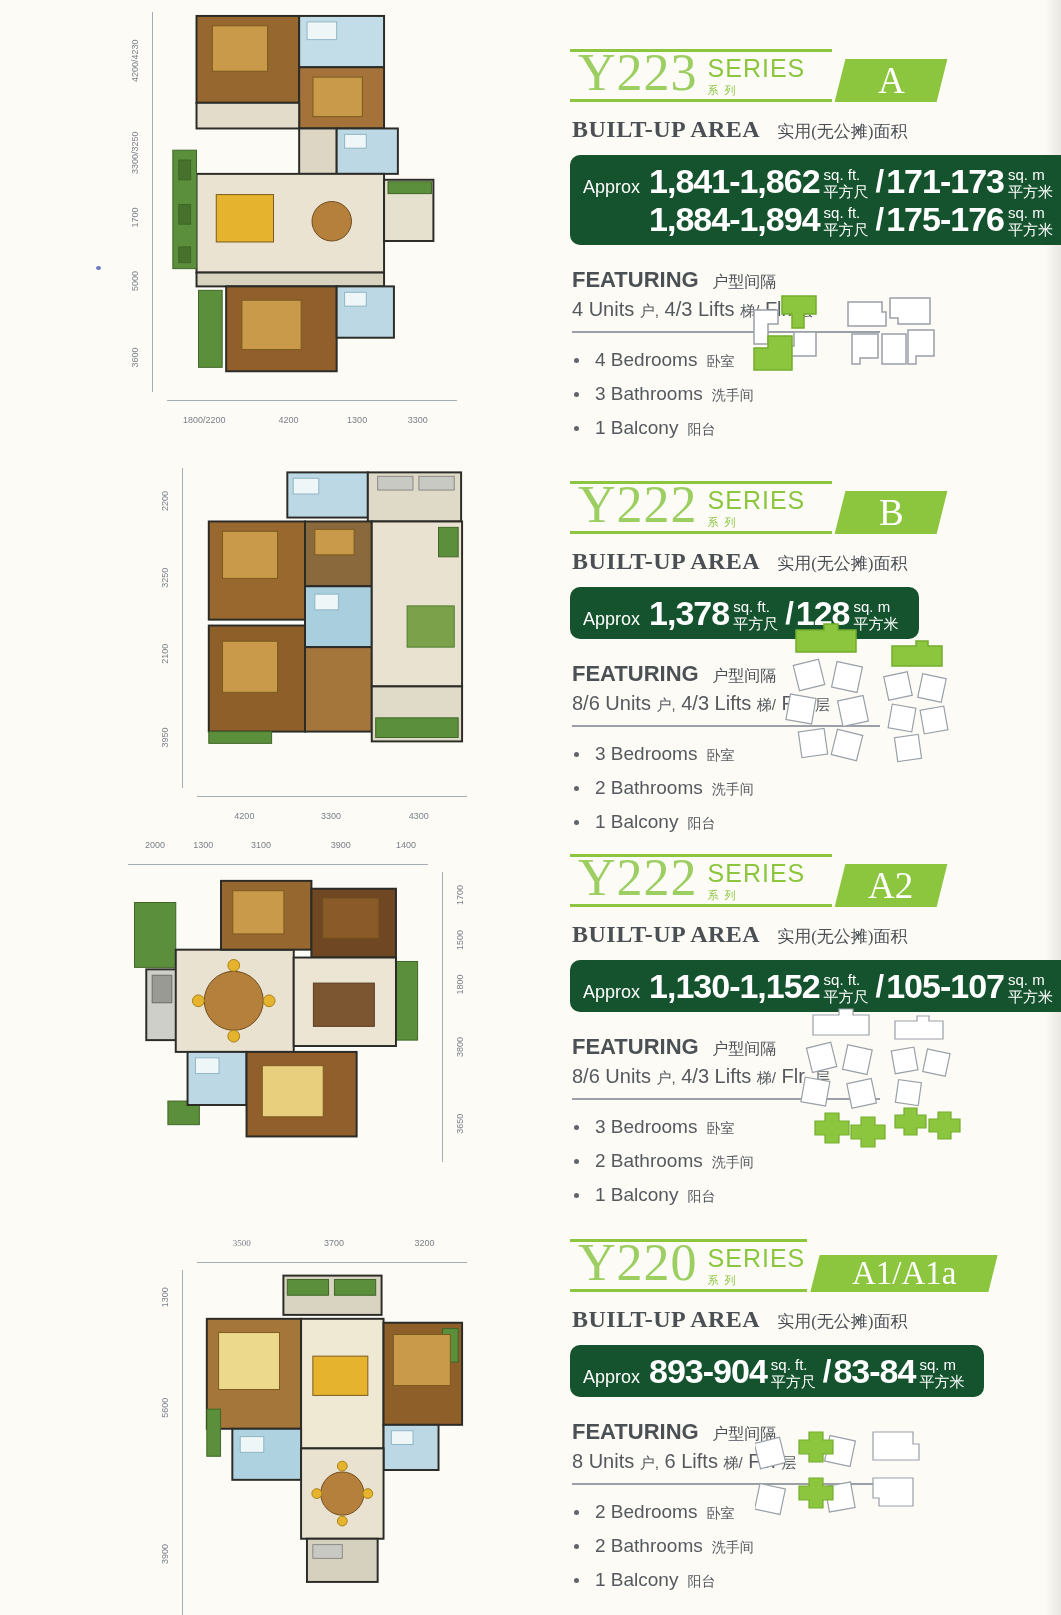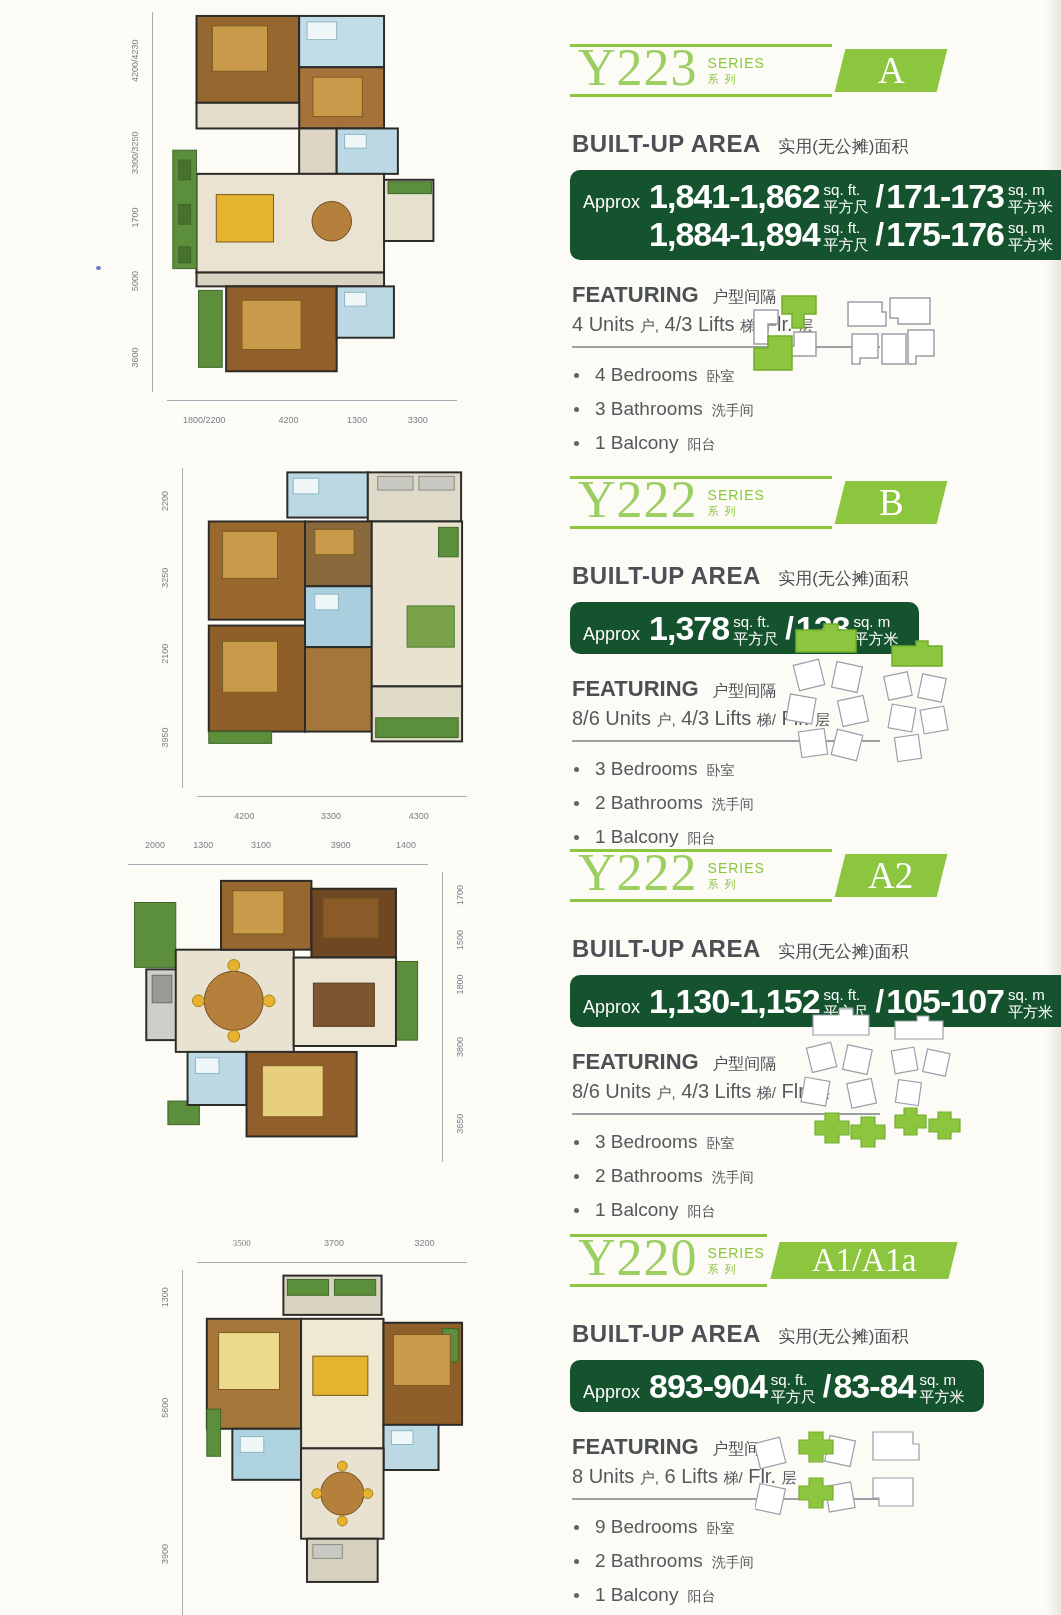--- a/index.html
+++ b/index.html
@@ -5,30 +5,30 @@
   html,body{margin:0;padding:0;}
   body{background:#e8e6e0;font-family:"Liberation Sans","DejaVu Sans",sans-serif;}
   .page{position:relative;width:1061px;height:1615px;background:#fcfbf6;overflow:hidden;margin:0 auto;}
   .scan-edge{position:absolute;right:0;top:0;bottom:0;width:16px;background:linear-gradient(to right,rgba(0,0,0,0),rgba(120,110,95,.14));}
   .scan-speck{position:absolute;left:96px;top:266px;width:5px;height:4px;border-radius:50%;background:#4757b5;opacity:.8;}
 
   
   .info{position:absolute;left:570px;width:372px;}
   .i0{top:38px}.i1{top:470px}.i2{top:843px}.i3{top:1228px}
 
-  .series-banner{display:flex;align-items:center;height:64px;margin-bottom:28px;}
+  .series-banner{display:flex;align-items:flex-end;height:64px;margin-bottom:14px;}
   .banner-left{flex:1;display:flex;align-items:center;gap:10px;border-top:3px solid #8cc63e;border-bottom:3px solid #8cc63e;padding:0 2px 0 8px;}
   .series-name{font-family:"Liberation Serif","DejaVu Serif",serif;font-size:52px;line-height:1;color:#9cce62;letter-spacing:1px;margin-top:-5px;}
   .series-stack{display:flex;flex-direction:column;line-height:1;color:#8cc63e;}
-  .series-stack .sw{font-size:14px;letter-spacing:1px;}
+  .series-stack .sw{font-size:25px;letter-spacing:1px;}
   .series-stack .sc{font-size:11px;letter-spacing:6px;margin-top:4px;}
   .unit-flag{background:#8cc63e;transform:skewX(-14deg);margin-left:8px;display:flex;align-items:center;justify-content:center;min-width:74px;padding:0 14px;}
   .unit-flag .unit-text{transform:skewX(14deg);font-family:"Liberation Serif","DejaVu Serif",serif;color:#fff;font-size:37px;white-space:nowrap;}
 
-  .builtup-row{margin:0 0 10px 2px;}
+  .builtup-row{margin:0 0 10px 2px;font-family:Liberation Serif, serif;}
   .bu-en{font-weight:bold;font-size:24px;color:#4b5055;letter-spacing:.5px;}
   .bu-cn{font-size:17px;color:#4b5055;margin-left:13px;}
 
   .area-badge{background:#14532d;border-radius:10px;color:#fff;display:inline-flex;align-items:flex-start;padding:9px 15px 7px 13px;margin:2px 0 18px 0;}
   .approx{font-size:18px;margin-top:13px;margin-right:9px;}
   .area-lines{display:flex;flex-direction:column;}
   .area-line{display:flex;align-items:flex-start;}
   .area-line + .area-line{margin-top:2px;}
   .num{font-size:34px;font-weight:bold;line-height:1.05;letter-spacing:-1px;white-space:nowrap;}
   .ustack{display:flex;flex-direction:column;font-size:15px;line-height:1.1;margin:3px 5px 0 4px;white-space:nowrap;}
@@ -589,21 +589,21 @@
       <span class="sm">户,</span>
       <span>6 Lifts</span>
       <span class="sm">梯/</span>
       <span>Flr.</span>
       <span class="sm">层</span>
     </div>
     <div class="divider"></div>
     <ul class="features">
       <li>
           <span class="dot"></span>
-          <span class="fe">9 Bedrooms</span>
+          <span class="fe">2 Bedrooms</span>
           <span class="fc">卧室</span>
         </li>
       <li>
           <span class="dot"></span>
           <span class="fe">2 Bathrooms</span>
           <span class="fc">洗手间</span>
         </li>
       <li>
           <span class="dot"></span>
           <span class="fe">1 Balcony</span>

